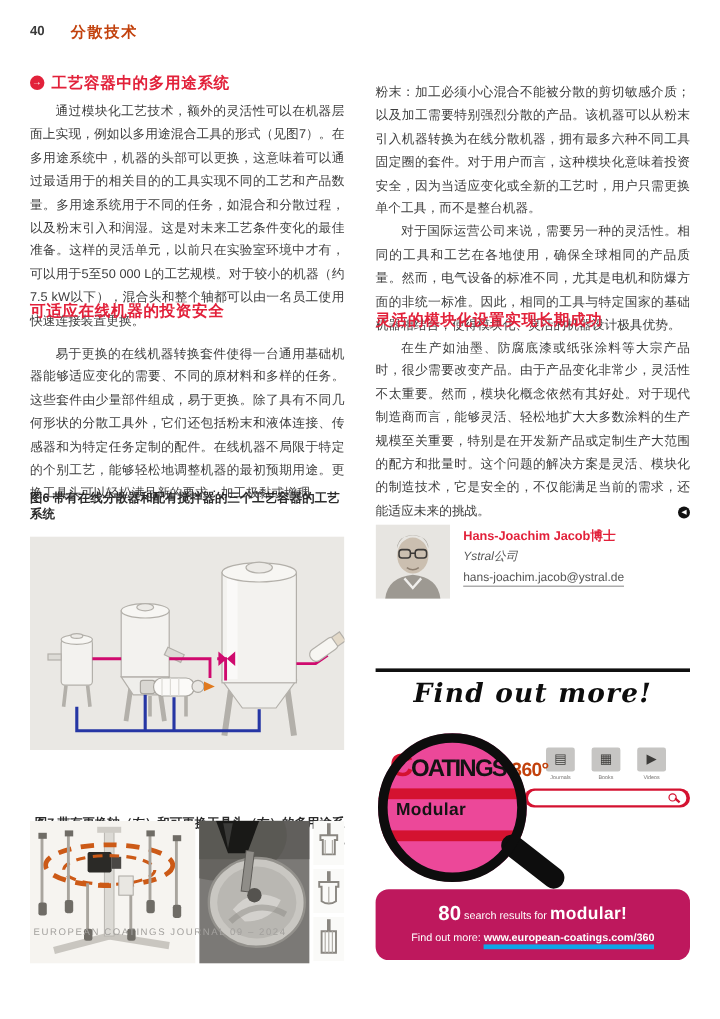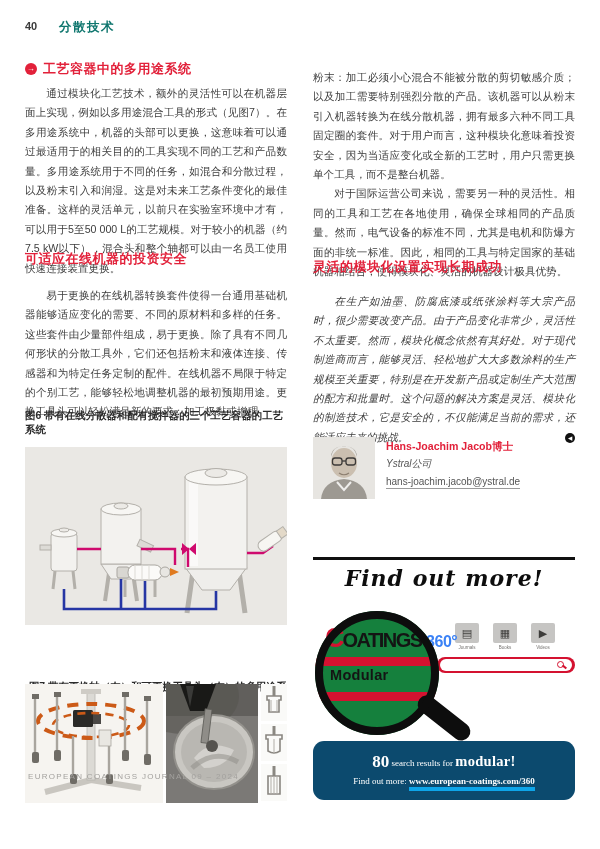--- a/index.html
+++ b/index.html
@@ -2,21 +2,21 @@
 <html><head>
 <meta charset="utf-8">
 <style>
   * { margin:0; padding:0; box-sizing:border-box; }
   html,body { background:#fff; }
   body { font-family:"Liberation Sans","DejaVu Sans",sans-serif; }
   #page { position:relative; width:600px; height:849px; background:#ffffff; overflow:hidden; }
 
   
   .pageno { position:absolute; left:25px; top:20px; font-size:11px; font-weight:bold; color:#3a3a3a; }
-  .section-title { position:absolute; left:59px; top:19px; font-size:12.5px; font-weight:bold; color:#0f766e; letter-spacing:1.5px;font-family:Liberation Serif, serif; }
+  .section-title { position:absolute; left:59px; top:19px; font-size:12.5px; font-weight:bold; color:#c2410c; letter-spacing:1.5px;font-family:Liberation Serif, serif; }
 
   
   .colL { position:absolute; left:25px; width:262px; }
   .colR { position:absolute; left:313px; width:262px; }
 
   .h-red { display:flex; align-items:center; gap:6px; font-size:13px; font-weight:bold; color:#e2213a; letter-spacing:0.5px; }
   .h1-icon { flex:0 0 auto; width:12px; height:12px; border-radius:50%; background:#e2213a; color:#fff; font-size:8px; line-height:12px; text-align:center; font-weight:bold; }
 
   .body-text { font-size:10.6px; line-height:19.4px; color:#3d3d3d; text-align:justify; }
   .indent { text-indent:2em; }
@@ -33,39 +33,39 @@
   .author { display:flex; }
   .author-info { margin-left:11px; padding-top:3px; }
   .author-name { font-size:10.6px; font-weight:bold; color:#e2213a; }
   .author-co { font-size:10px; color:#555; margin-top:3px;font-style:italic; }
   .author-mail { font-size:10px; color:#555; margin-top:2px; border-bottom:1px solid #9a9a9a; display:inline-block; padding-bottom:1px; cursor:pointer; }
 
   
   .ad-rule { position:absolute; left:313px; top:557px; width:262px; height:3px; background:#101010; }
   .ad-headline { position:absolute; left:313px; top:565px; width:262px; text-align:center; font-family:"DejaVu Serif",serif; font-style:italic; font-weight:bold; font-size:22px; color:#0d0d0d; letter-spacing:1px; }
   .ad-graphic { position:absolute; left:313px; top:597px; width:262px; height:142px; }
-  .lens-bg { position:absolute; left:2px; top:14px; width:124px; height:124px; border-radius:50%; background:#15803d; overflow:hidden; z-index:2; }
+  .lens-bg { position:absolute; left:2px; top:14px; width:124px; height:124px; border-radius:50%; background:#ec4899; overflow:hidden; z-index:2; }
   .lens-ring { position:absolute; left:2px; top:14px; width:124px; height:124px; border-radius:50%; border:8px solid #0d0d0d; z-index:4; }
   .stripe { position:absolute; left:0; width:124px; height:9px; background:#d41230; }
   .stripe.s1 { top:46px; } .stripe.s2 { top:81px; }
   .modular { position:absolute; left:15px; top:56px; font-size:14.5px; font-weight:bold; color:#141414; letter-spacing:0.3px; }
   .logo-row { position:absolute; left:12px; top:26px; z-index:3; white-space:nowrap; }
   .logo-c { font-size:27px; font-weight:bold; color:#d41230; letter-spacing:-2px; }
   .logo-oatings { font-size:20px; font-weight:bold; color:#141414; letter-spacing:-1.5px; }
-  .logo-360 { font-size:16px; font-weight:bold; color:#3b82f6; letter-spacing:-0.5px; }
+  .logo-360 { font-size:16px; font-weight:bold; color:#c2410c; letter-spacing:-0.5px; }
   .ad-nav { position:absolute; left:142px; top:26px; display:flex; gap:14px; z-index:1; }
   .nav-item { text-align:center; cursor:pointer; }
   .nav-icon { width:24px; height:20px; background:#c6c5c3; border-radius:2px; color:#3d3c3a; font-size:11px; line-height:20px; text-align:center; }
   .nav-label { font-size:4.5px; color:#767472; margin-top:2px; }
   .ad-search { position:absolute; left:124px; top:60px; width:138px; height:16px; background:#d41230; border-radius:8px; padding:2px 3px; z-index:1; cursor:text; }
   .ad-search-field { position:relative; width:100%; height:100%; background:#fff; border-radius:6px; }
   .mini-mag { position:absolute; right:8px; top:2px; width:7px; height:7px; border:1.6px solid #d41230; border-radius:50%; }
   .mini-mag::after { content:''; position:absolute; width:5px; height:1.8px; background:#d41230; transform:rotate(40deg); right:-4px; bottom:-1px; }
   .handle { position:absolute; left:100px; top:112px; width:62px; height:18px; border-radius:9px; background:#0d0d0d; transform:rotate(38deg); z-index:3; }
-  .ad-redbox { position:absolute; left:313px; top:741px; width:262px; height:59px; background:#0c4a6e; border-radius:11px; color:#fff; text-align:center; padding-top:11px; z-index:6;font-family:Liberation Serif, serif; }
+  .ad-redbox { position:absolute; left:313px; top:741px; width:262px; height:59px; background:#be185d; border-radius:11px; color:#fff; text-align:center; padding-top:11px; z-index:6; }
   .rb-line1 { font-size:9px; }
   .rb-num { font-size:17px; font-weight:bold; vertical-align:-1px; }
   .rb-word { font-size:14.5px; font-weight:bold; letter-spacing:0.3px; }
   .rb-line2 { font-size:9px; margin-top:4px; }
   .rb-url { font-weight:bold; border-bottom:4px solid #0ea5e9; padding-bottom:1px; cursor:pointer; }
 
   .footer { position:absolute; left:28px; top:772px; font-size:8px; letter-spacing:1.3px; color:#a3a19e; }
 </style>
 </head>
 <body>
@@ -204,21 +204,21 @@
     </div>
   </div>
 
   <div class="colR" style="top:68px;">
     <p class="body-text">粉末：加工必须小心混合不能被分散的剪切敏感介质；以及加工需要特别强烈分散的产品。该机器可以从粉末引入机器转换为在线分散机器，拥有最多六种不同工具固定圈的套件。对于用户而言，这种模块化意味着投资安全，因为当适应变化或全新的工艺时，用户只需更换单个工具，而不是整台机器。</p>
     <p class="body-text indent">对于国际运营公司来说，需要另一种的灵活性。相同的工具和工艺在各地使用，确保全球相同的产品质量。然而，电气设备的标准不同，尤其是电机和防爆方面的非统一标准。因此，相同的工具与特定国家的基础机器相结合，使得模块化、灵活的机器设计极具优势。</p>
   </div>
 
   <div class="colR h-red" style="top:258px;">灵活的模块化设置实现长期成功</div>
 
-  <div class="colR" style="top:292px; position:absolute;font-style:italic;">
+  <div class="colR" style="top:281px; position:absolute;">
     <p class="body-text indent">在生产如油墨、防腐底漆或纸张涂料等大宗产品时，很少需要改变产品。由于产品变化非常少，灵活性不太重要。然而，模块化概念依然有其好处。对于现代制造商而言，能够灵活、轻松地扩大大多数涂料的生产规模至关重要，特别是在开发新产品或定制生产大范围的配方和批量时。这个问题的解决方案是灵活、模块化的制造技术，它是安全的，不仅能满足当前的需求，还能适应未来的挑战。</p>
     <span class="endmark">◀</span>
   </div>
 
   <div class="colR author" style="top:437px;">
     <svg width="62" height="62" viewBox="0 0 62 62">
       <rect width="62" height="62" fill="#e7e5e1"></rect>
       <path d="M8 62 Q10 44 31 42 Q52 44 54 62 Z" fill="#9d9992"></path>
       <path d="M24 45 L31 53 L38 45" stroke="#efeeec" stroke-width="2" fill="none"></path>
       <ellipse cx="31" cy="26" rx="13" ry="15" fill="#cbbfb0"></ellipse>

